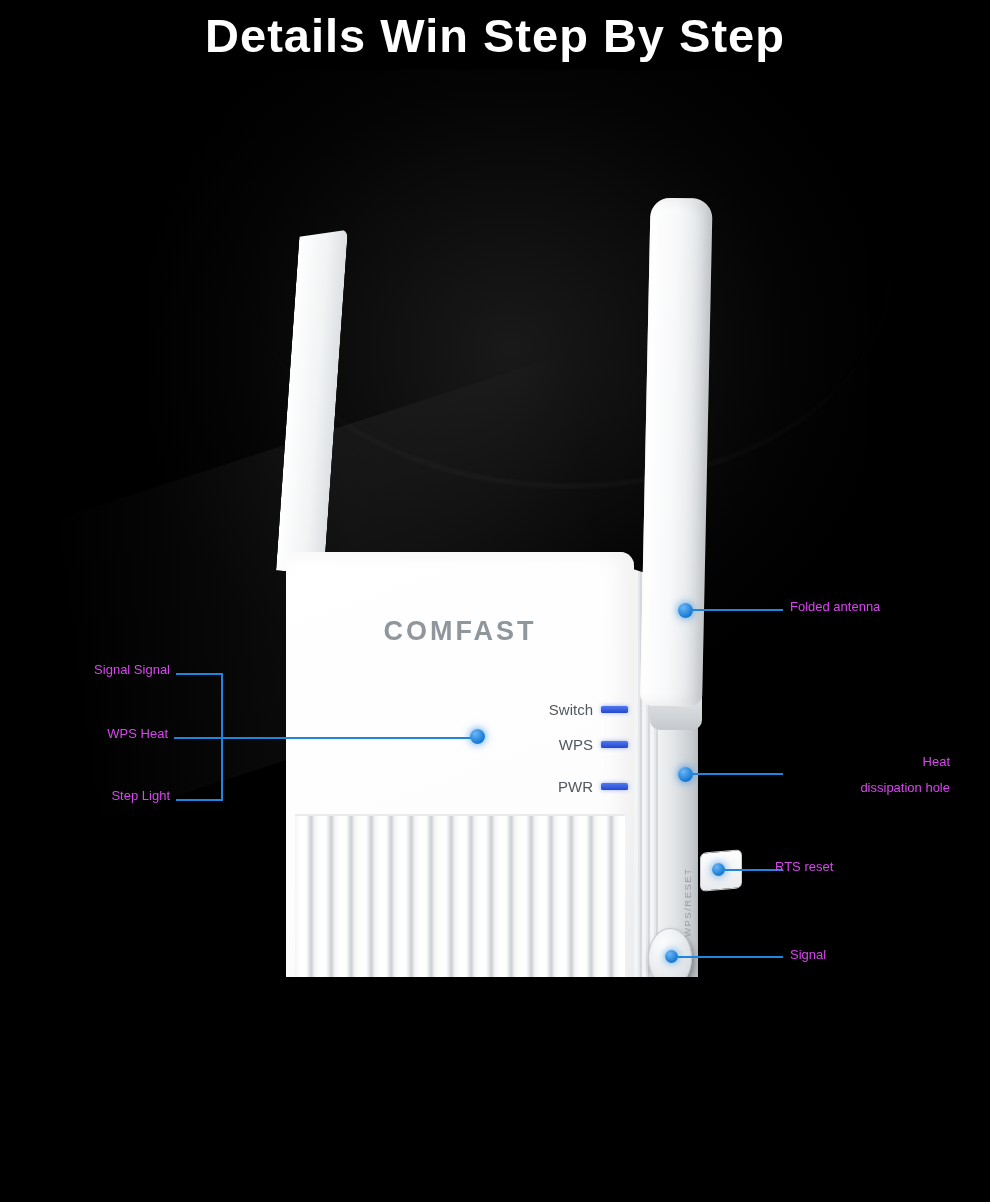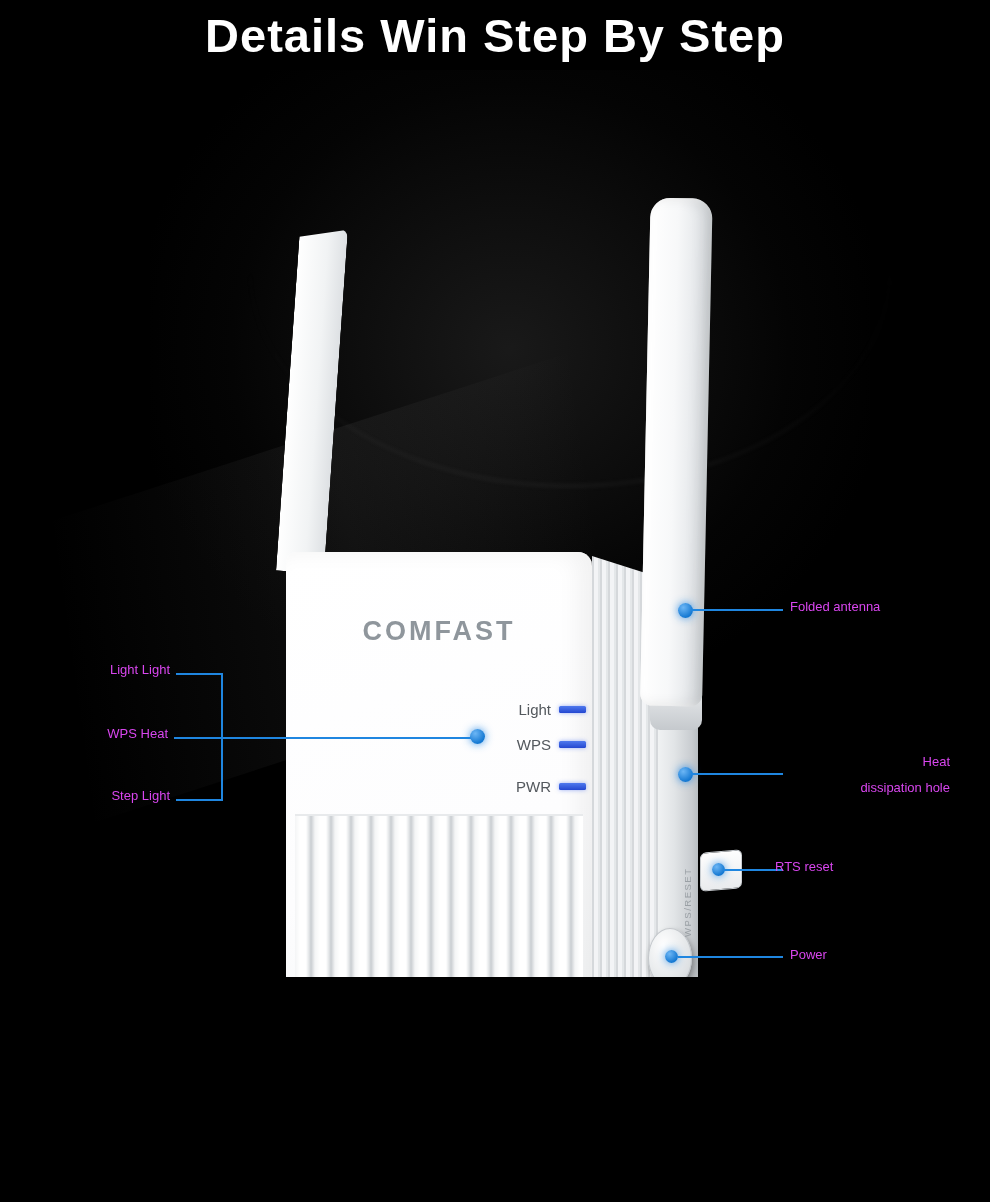--- a/index.html
+++ b/index.html
@@ -32,21 +32,21 @@
                background:repeating-linear-gradient(90deg,#d5d8db 0 2px,#f3f4f6 2px 6px,#e4e7e9 6px 8px);
                clip-path:polygon(0 0,100% 4%,100% 96.5%,0 100%);}
   .side-edge{position:absolute;left:658px;top:582px;width:40px;height:474px;z-index:3;
              background:linear-gradient(90deg,#f0f2f3 0%,#e2e5e7 40%,#c8ccd0 85%,#b9bec2 100%);
              border-radius:0 20px 20px 0 / 0 50px 50px 0;}
   .hinge{position:absolute;left:650px;top:684px;width:52px;height:46px;z-index:4;
          background:linear-gradient(180deg,#eceef0,#c5c9cd);border-radius:10px;}
   .front-face{position:absolute;left:286px;top:552px;width:306px;height:540px;z-index:6;
               background:linear-gradient(160deg,#ffffff 0%,#fdfdfe 55%,#f2f4f5 100%);
               border-radius:10px 14px 8px 8px;overflow:hidden;
-              box-shadow:inset -14px 0 22px rgba(0,0,0,0.05), inset 0 2px 2px rgba(255,255,255,0.9);}
+              box-shadow:inset -14px 0 22px rgba(0,0,0,0.05), inset 0 2px 2px rgba(255,255,255,0.9);padding-left:42px;}
   .brand{position:absolute;top:64px;left:0;width:100%;text-align:center;
          font-size:27px;font-weight:700;letter-spacing:3px;color:#8f969c;}
   .led-row{position:absolute;right:6px;display:flex;align-items:center;gap:8px;}
   .led-label{font-size:15px;color:#53585d;}
   .led-bar{width:27px;height:7px;border-radius:1.5px;
            background:linear-gradient(180deg,#4f79ee,#2447d0);
            box-shadow:0 0 4px rgba(60,100,240,0.5);}
   #led-row-signal{top:149px;} #led-row-wps{top:184px;align-items:center;} #led-row-pwr{top:226px;}
   .stripes{position:absolute;left:9px;right:9px;top:262px;bottom:6px;
            border-top:2px solid #e8eaec;border-radius:0 0 6px 6px;
@@ -110,40 +110,40 @@
   <div class="reflection"></div>
   <div class="antenna-left"></div>
   <div class="side-ridges"></div>
   <div class="side-edge"></div>
   <div class="hinge"></div>
   <div class="antenna-right"></div>
 
   <div class="front-face">
     <div class="brand">COMFAST</div>
     <div class="led-row" id="led-row-signal">
-      <span class="led-label">Light</span>
+      <span class="led-label">Switch</span>
       <span class="led-bar"></span>
     </div>
     <div class="led-row" id="led-row-wps">
       <span class="led-label">WPS</span>
       <span class="led-bar"></span>
     </div>
     <div class="led-row" id="led-row-pwr">
       <span class="led-label">PWR</span>
       <span class="led-bar"></span>
     </div>
     <div class="stripes"></div>
   </div>
 
   <div class="rts-button"></div>
   <div class="switch-knob"></div>
   <div class="side-vtext" id="vtext-wps-reset">WPS/RESET</div>
   <div class="side-vtext" id="vtext-on-off">ON OFF</div>
 
-  <div class="clabel align-r" id="label-signal-light">Light Light</div>
+  <div class="clabel align-r" id="label-signal-light">Signal Signal</div>
   <div class="clabel align-r" id="label-wps-light">WPS Heat</div>
   <div class="clabel align-r" id="label-power-light">Step Light</div>
   <div class="cline" id="line-signal"></div>
   <div class="cline" id="line-wps"></div>
   <div class="cline" id="line-power"></div>
   <div class="cline-v" id="line-bracket"></div>
   <div class="cdot" id="dot-wps"></div>
 
   <div class="cdot" id="dot-antenna"></div>
   <div class="cline" id="line-antenna"></div>
@@ -155,15 +155,15 @@
     <span>Heat</span>
     <span>dissipation hole</span>
   </div>
 
   <div class="cdot small" id="dot-rts"></div>
   <div class="cline" id="line-rts"></div>
   <div class="clabel" id="label-rts">RTS reset</div>
 
   <div class="cdot small" id="dot-switch"></div>
   <div class="cline" id="line-switch"></div>
-  <div class="clabel" id="label-switch">Power</div>
+  <div class="clabel" id="label-switch">Signal</div>
 
 </div>
 
 </body></html>

